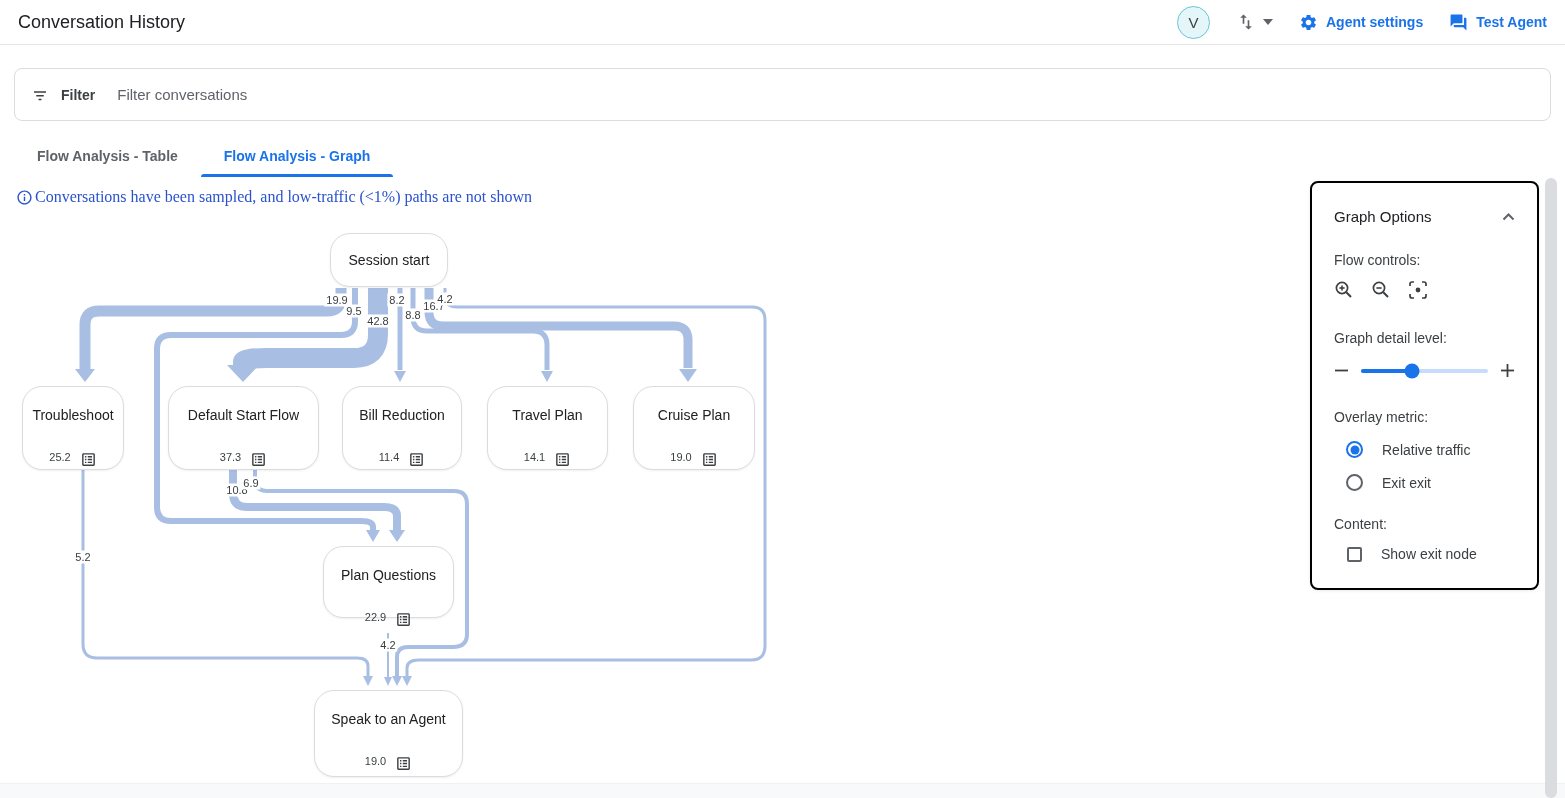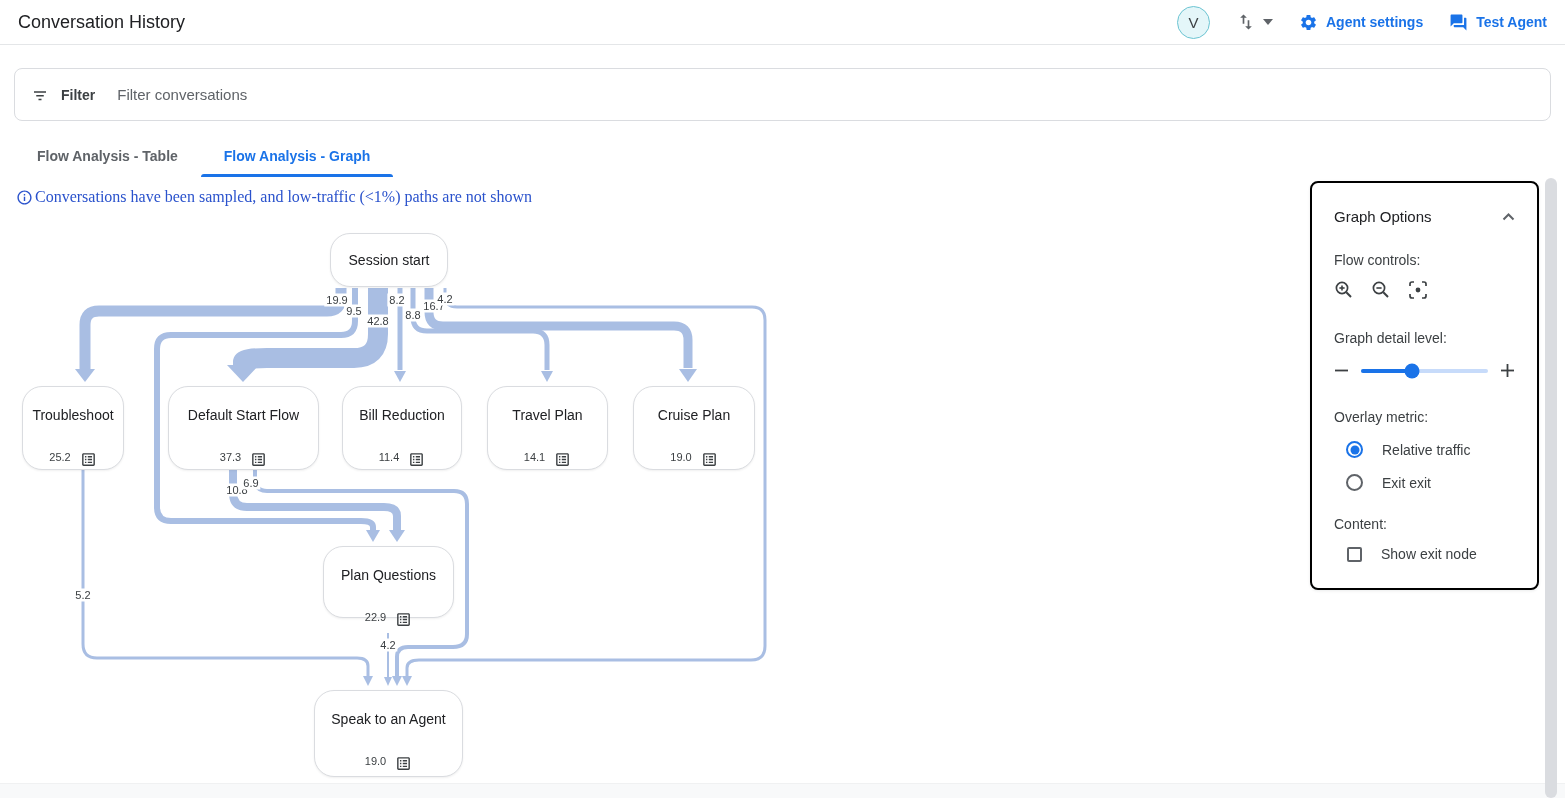--- a/index.html
+++ b/index.html
@@ -175,21 +175,21 @@
           </svg>
         </div>
       </div>
       <span class="edge-label" style="left: 337px; top: 300px;">19.9</span>
       <span class="edge-label" style="left: 354px; top: 311px;">9.5</span>
       <span class="edge-label" style="left: 378px; top: 321px;">42.8</span>
       <span class="edge-label" style="left: 397px; top: 300px;">8.2</span>
       <span class="edge-label" style="left: 413px; top: 315px;">8.8</span>
       <span class="edge-label" style="left: 434px; top: 306px;">16.7</span>
       <span class="edge-label" style="left: 445px; top: 299px;">4.2</span>
-      <span class="edge-label" style="left: 83px; top: 595px;">5.2</span>
+      <span class="edge-label" style="left: 83px; top: 557px;">5.2</span>
       <span class="edge-label" style="left: 237px; top: 490px;">10.8</span>
       <span class="edge-label" style="left: 251px; top: 483px;">6.9</span>
       <span class="edge-label" style="left: 388px; top: 645px;">4.2</span>
     </div>
 
   <div class="app-header">
     <div class="app-title">Conversation History</div>
     <div class="header-right">
       <div class="avatar">
         <span>V</span>

